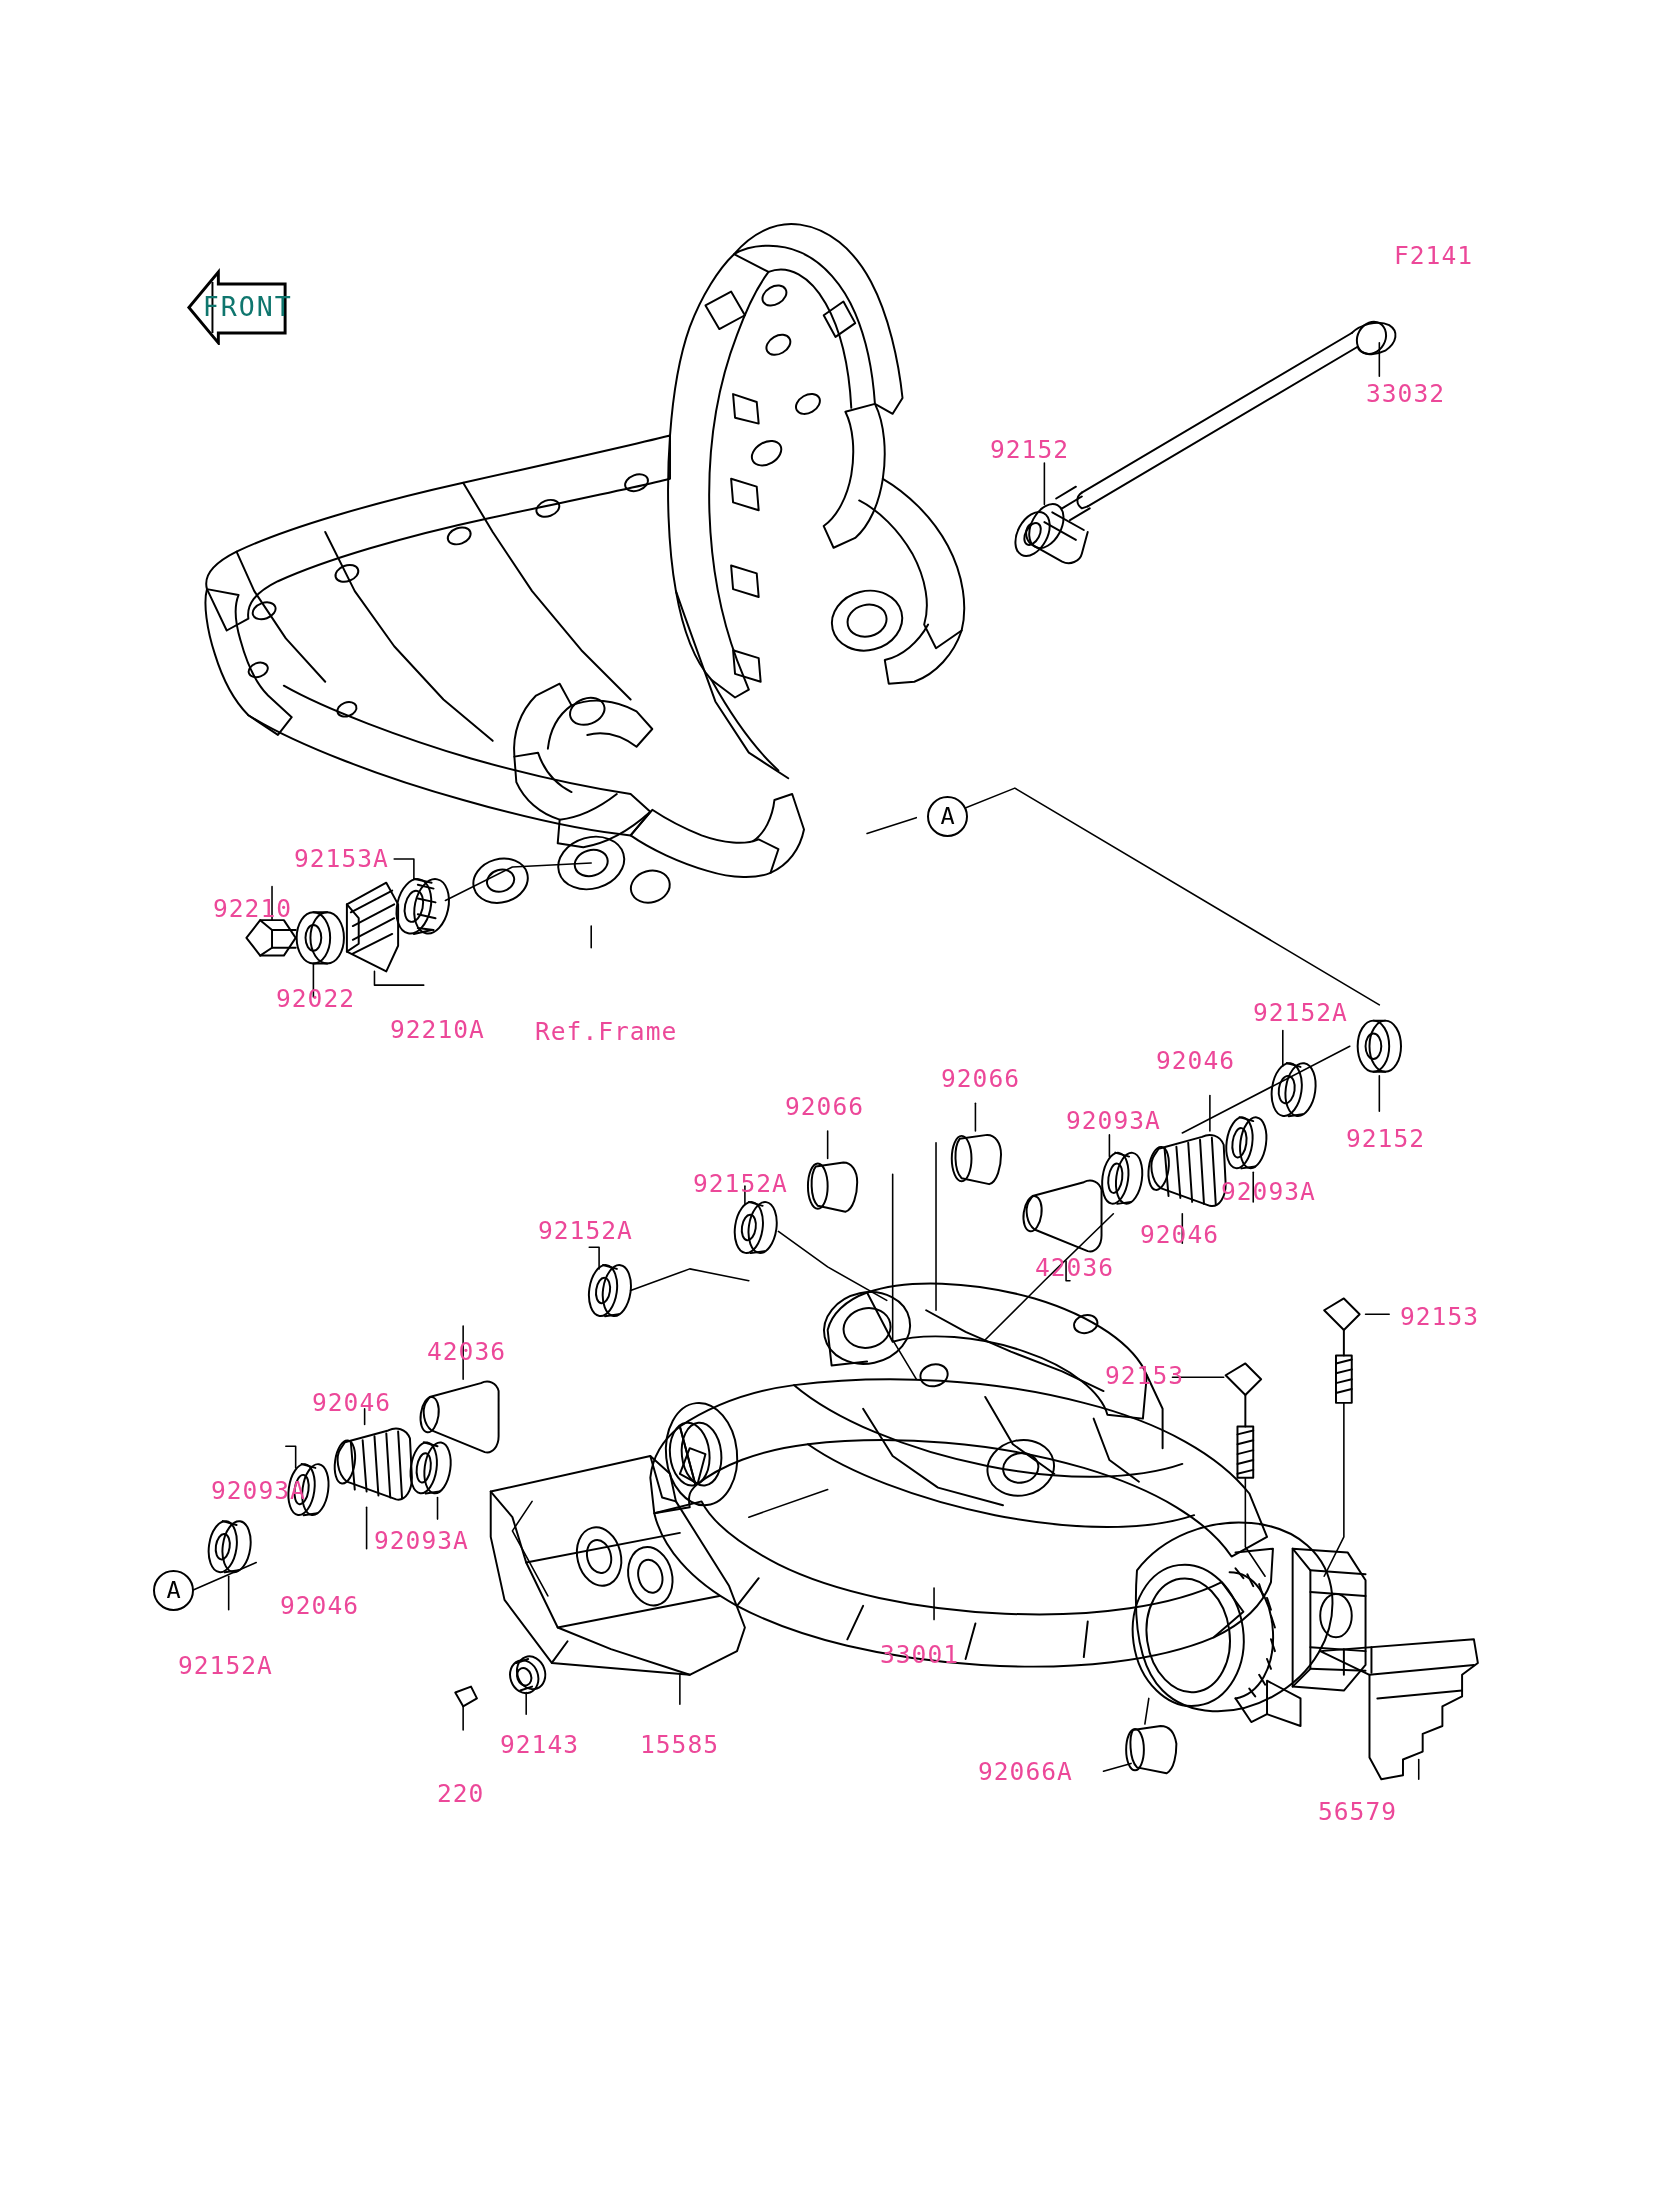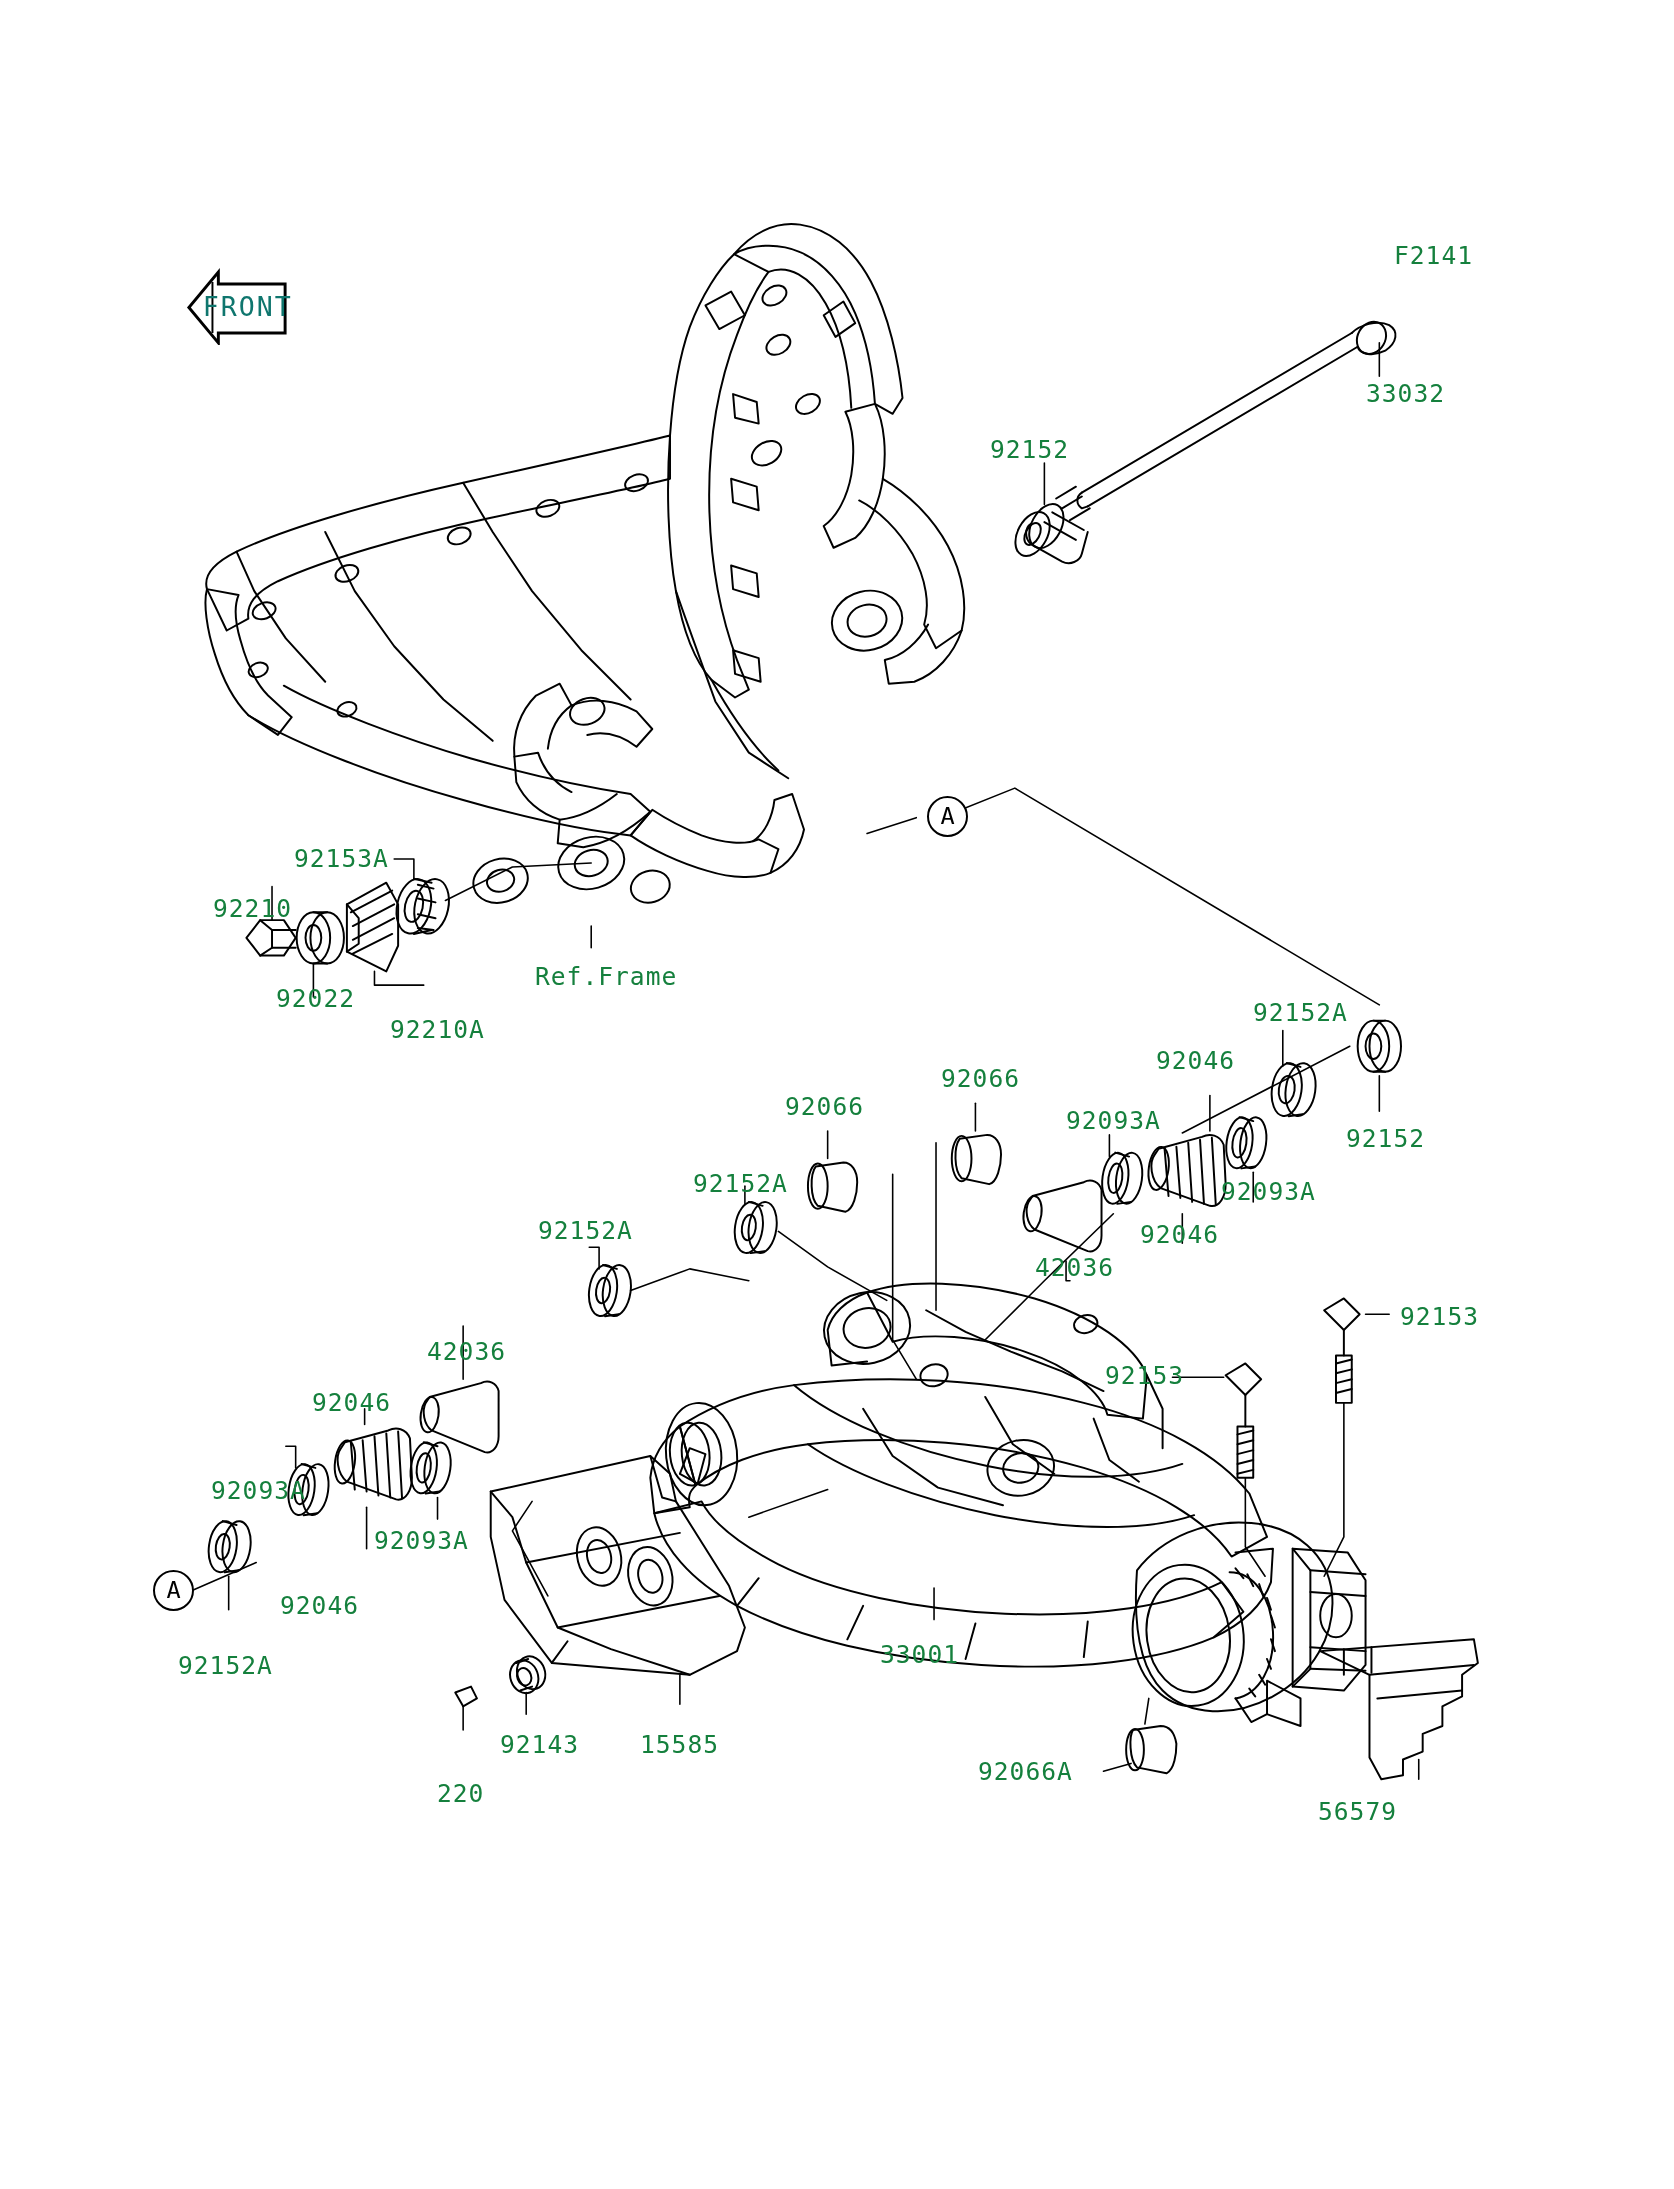--- a/index.html
+++ b/index.html
@@ -15,21 +15,21 @@
     width: 1675px;
     height: 2190px;
     background: #ffffff;
     overflow: hidden;
   }
   .label {
     position: absolute;
     font-family: "DejaVu Sans Mono", monospace;
     font-size: 24.6px;
     letter-spacing: 1px;
-    color: #15803d;
+    color: #ec4899;
     white-space: nowrap;
   }
   .diagram-svg {
     position: absolute;
     top: 0;
     left: 0;
   }
   .front-badge {
     position: absolute;
     left: 183px;
@@ -428,21 +428,21 @@
 
   <div class="circ" style="left:927px; top:796px;">A</div>
   <div class="circ" style="left:153px; top:1570px;">A</div>
 
   <div class="label" style="left:1366px; top:379px;">33032</div>
   <div class="label" style="left:990px; top:435px;">92152</div>
   <div class="label" style="left:294px;  top:844px;">92153A</div>
   <div class="label" style="left:213px;  top:894px;">92210</div>
   <div class="label" style="left:390px;  top:971px;margin-top:44px;">92210A</div>
   <div class="label" style="left:276px;  top:984px;">92022</div>
-  <div class="label" style="left:535px;  top:962px;text-align:right;">Ref.Frame</div>
+  <div class="label" style="left:535px;  top:1017px;text-align:right;">Ref.Frame</div>
   <div class="label" style="left:1253px; top:998px;">92152A</div>
   <div class="label" style="left:1156px; top:1046px;">92046</div>
   <div class="label" style="left:1346px; top:1124px;">92152</div>
   <div class="label" style="left:785px;  top:1092px;">92066</div>
   <div class="label" style="left:941px;  top:1064px;">92066</div>
   <div class="label" style="left:1066px; top:1106px;">92093A</div>
   <div class="label" style="left:1221px; top:1177px;">92093A</div>
   <div class="label" style="left:1140px; top:1220px;">92046</div>
   <div class="label" style="left:693px;  top:1169px;">92152A</div>
   <div class="label" style="left:538px;  top:1216px;">92152A</div>

